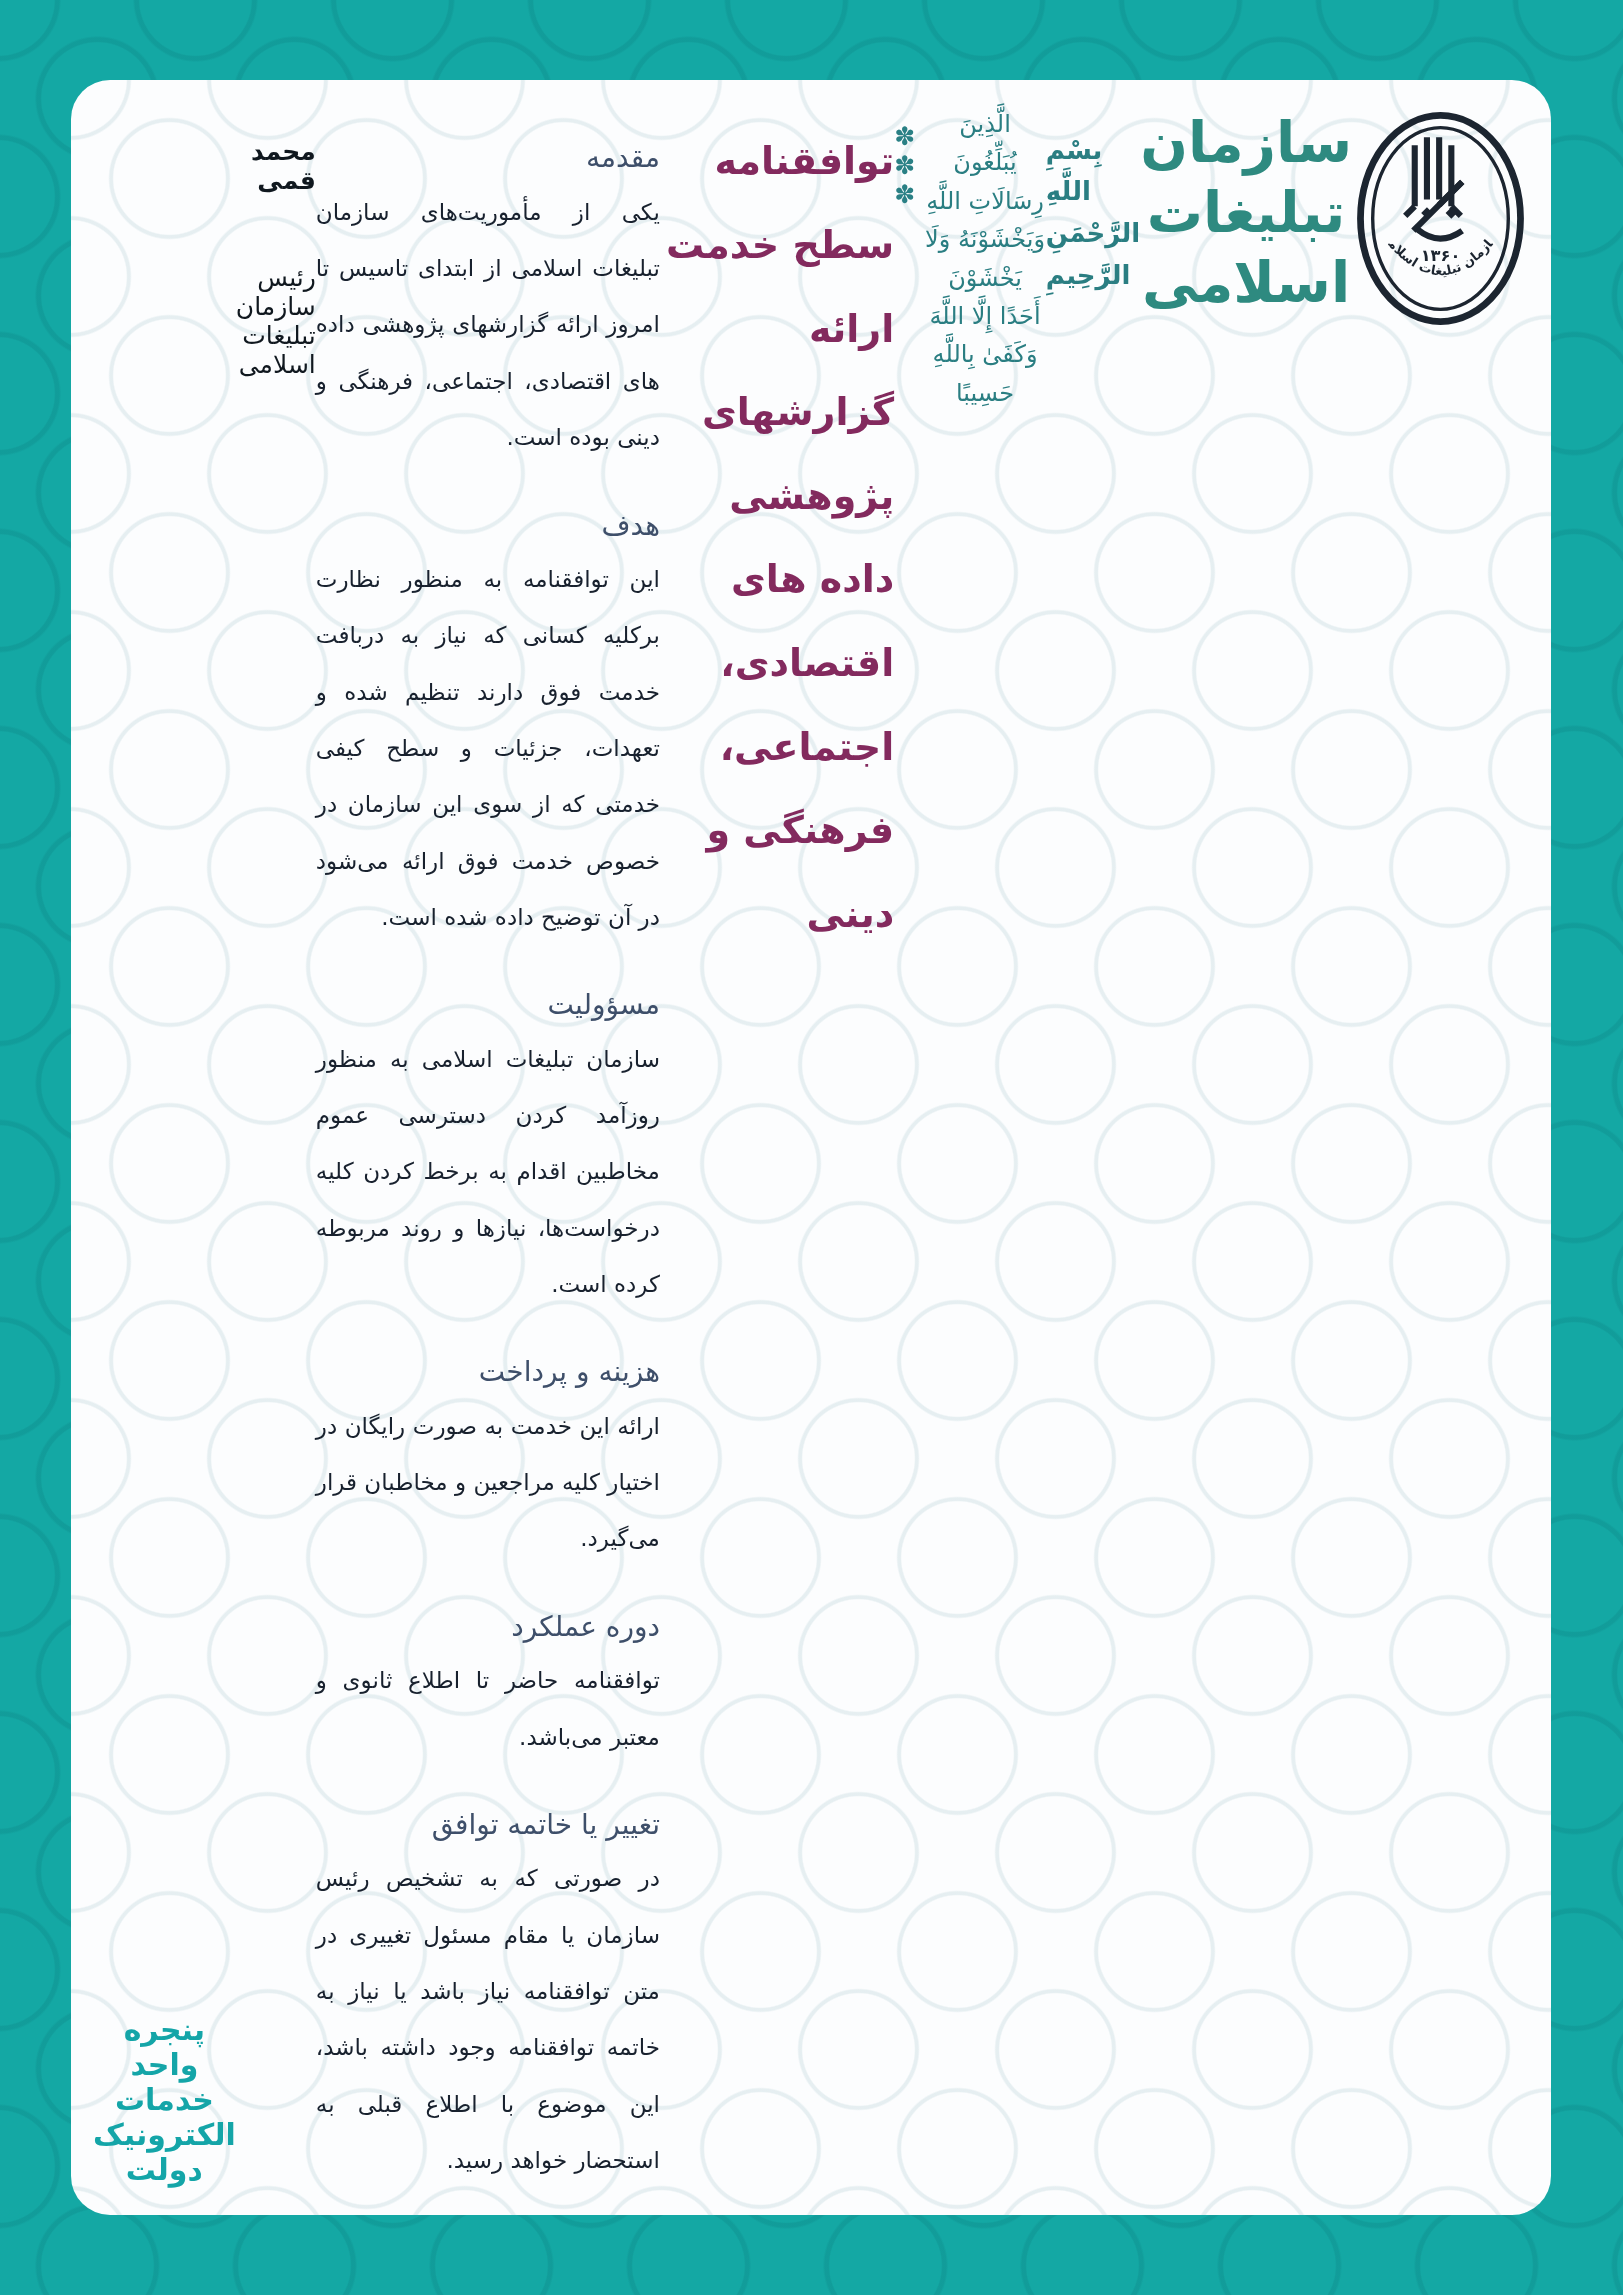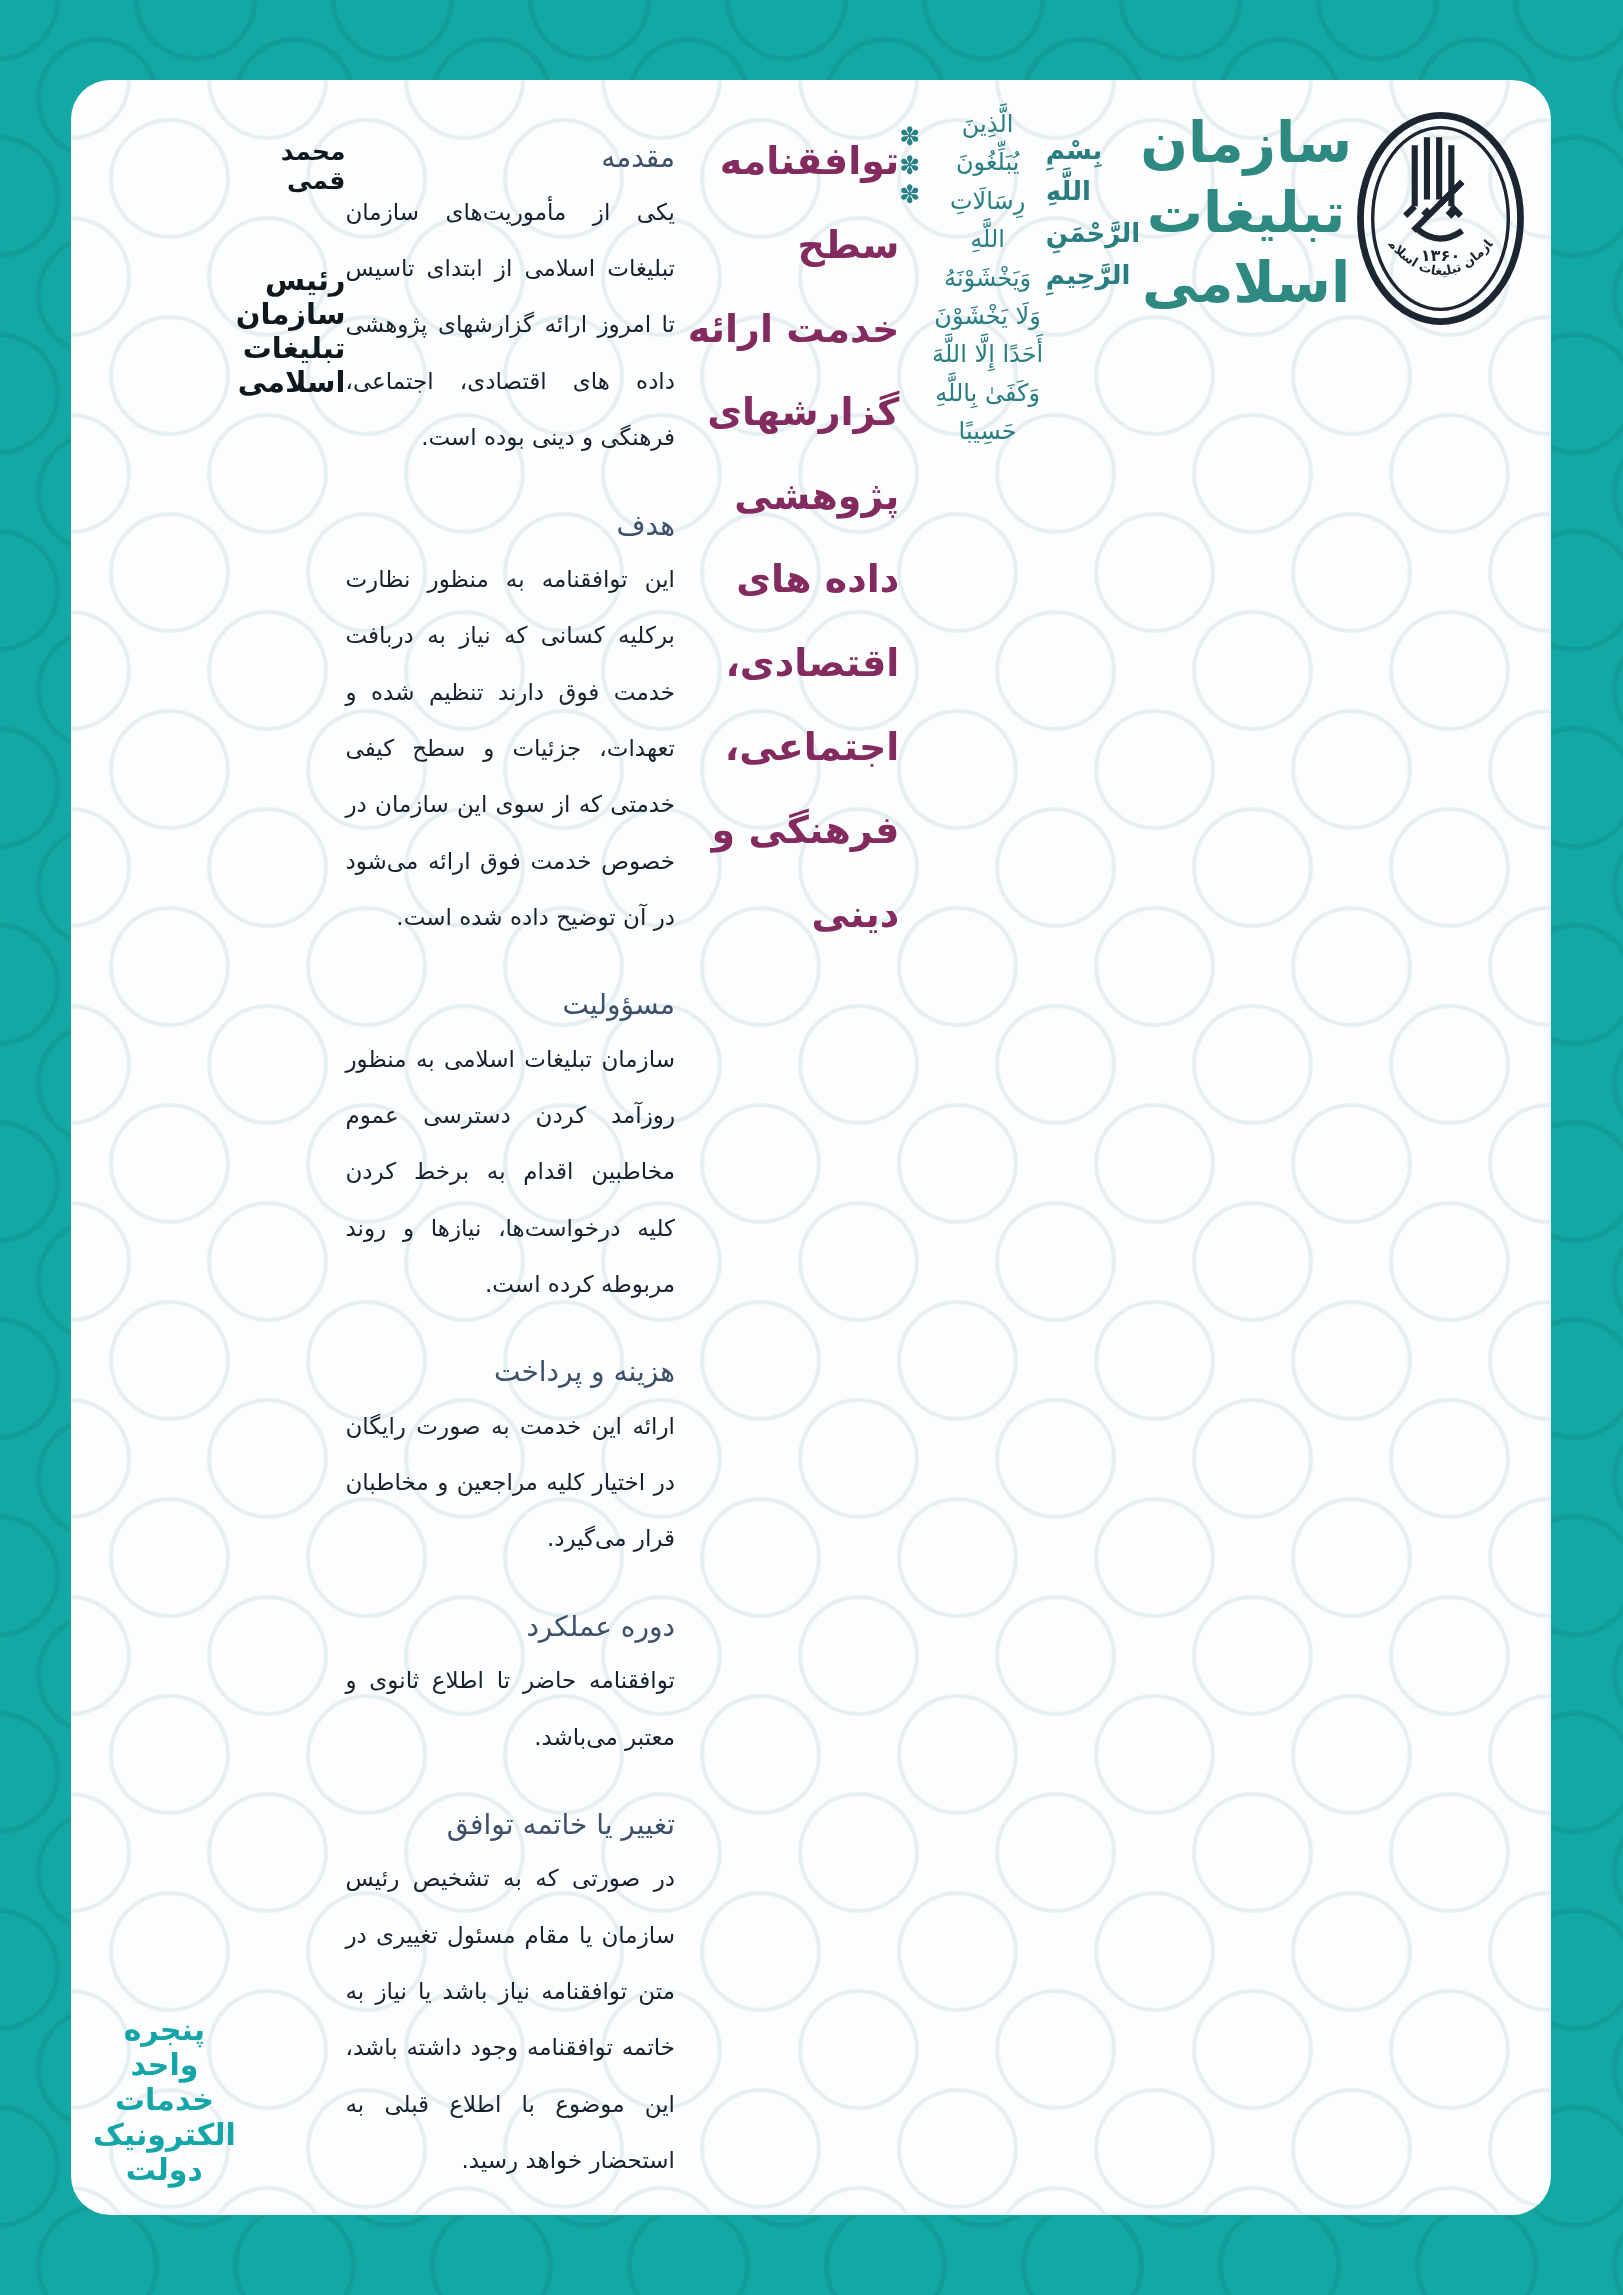--- a/index.html
+++ b/index.html
@@ -103,22 +103,22 @@
   }
   
   .signature{ text-align:right; margin-top:39px; }
   .sig-name{
     font-size:25px;
     font-weight:bold;
     color:#10181f;
     margin-bottom:68px;
   }
   .sig-role{
-    font-size:29px;
-    font-weight:bold;
+    font-size:25px;
+    font-weight:normal;
     color:#10181f;
   }
   .footer{
     margin-top:auto;
     padding-top:39px;
     text-align:center;
     font-size:30px;
     font-weight:bold;
     color:#14a5a8;
   }

